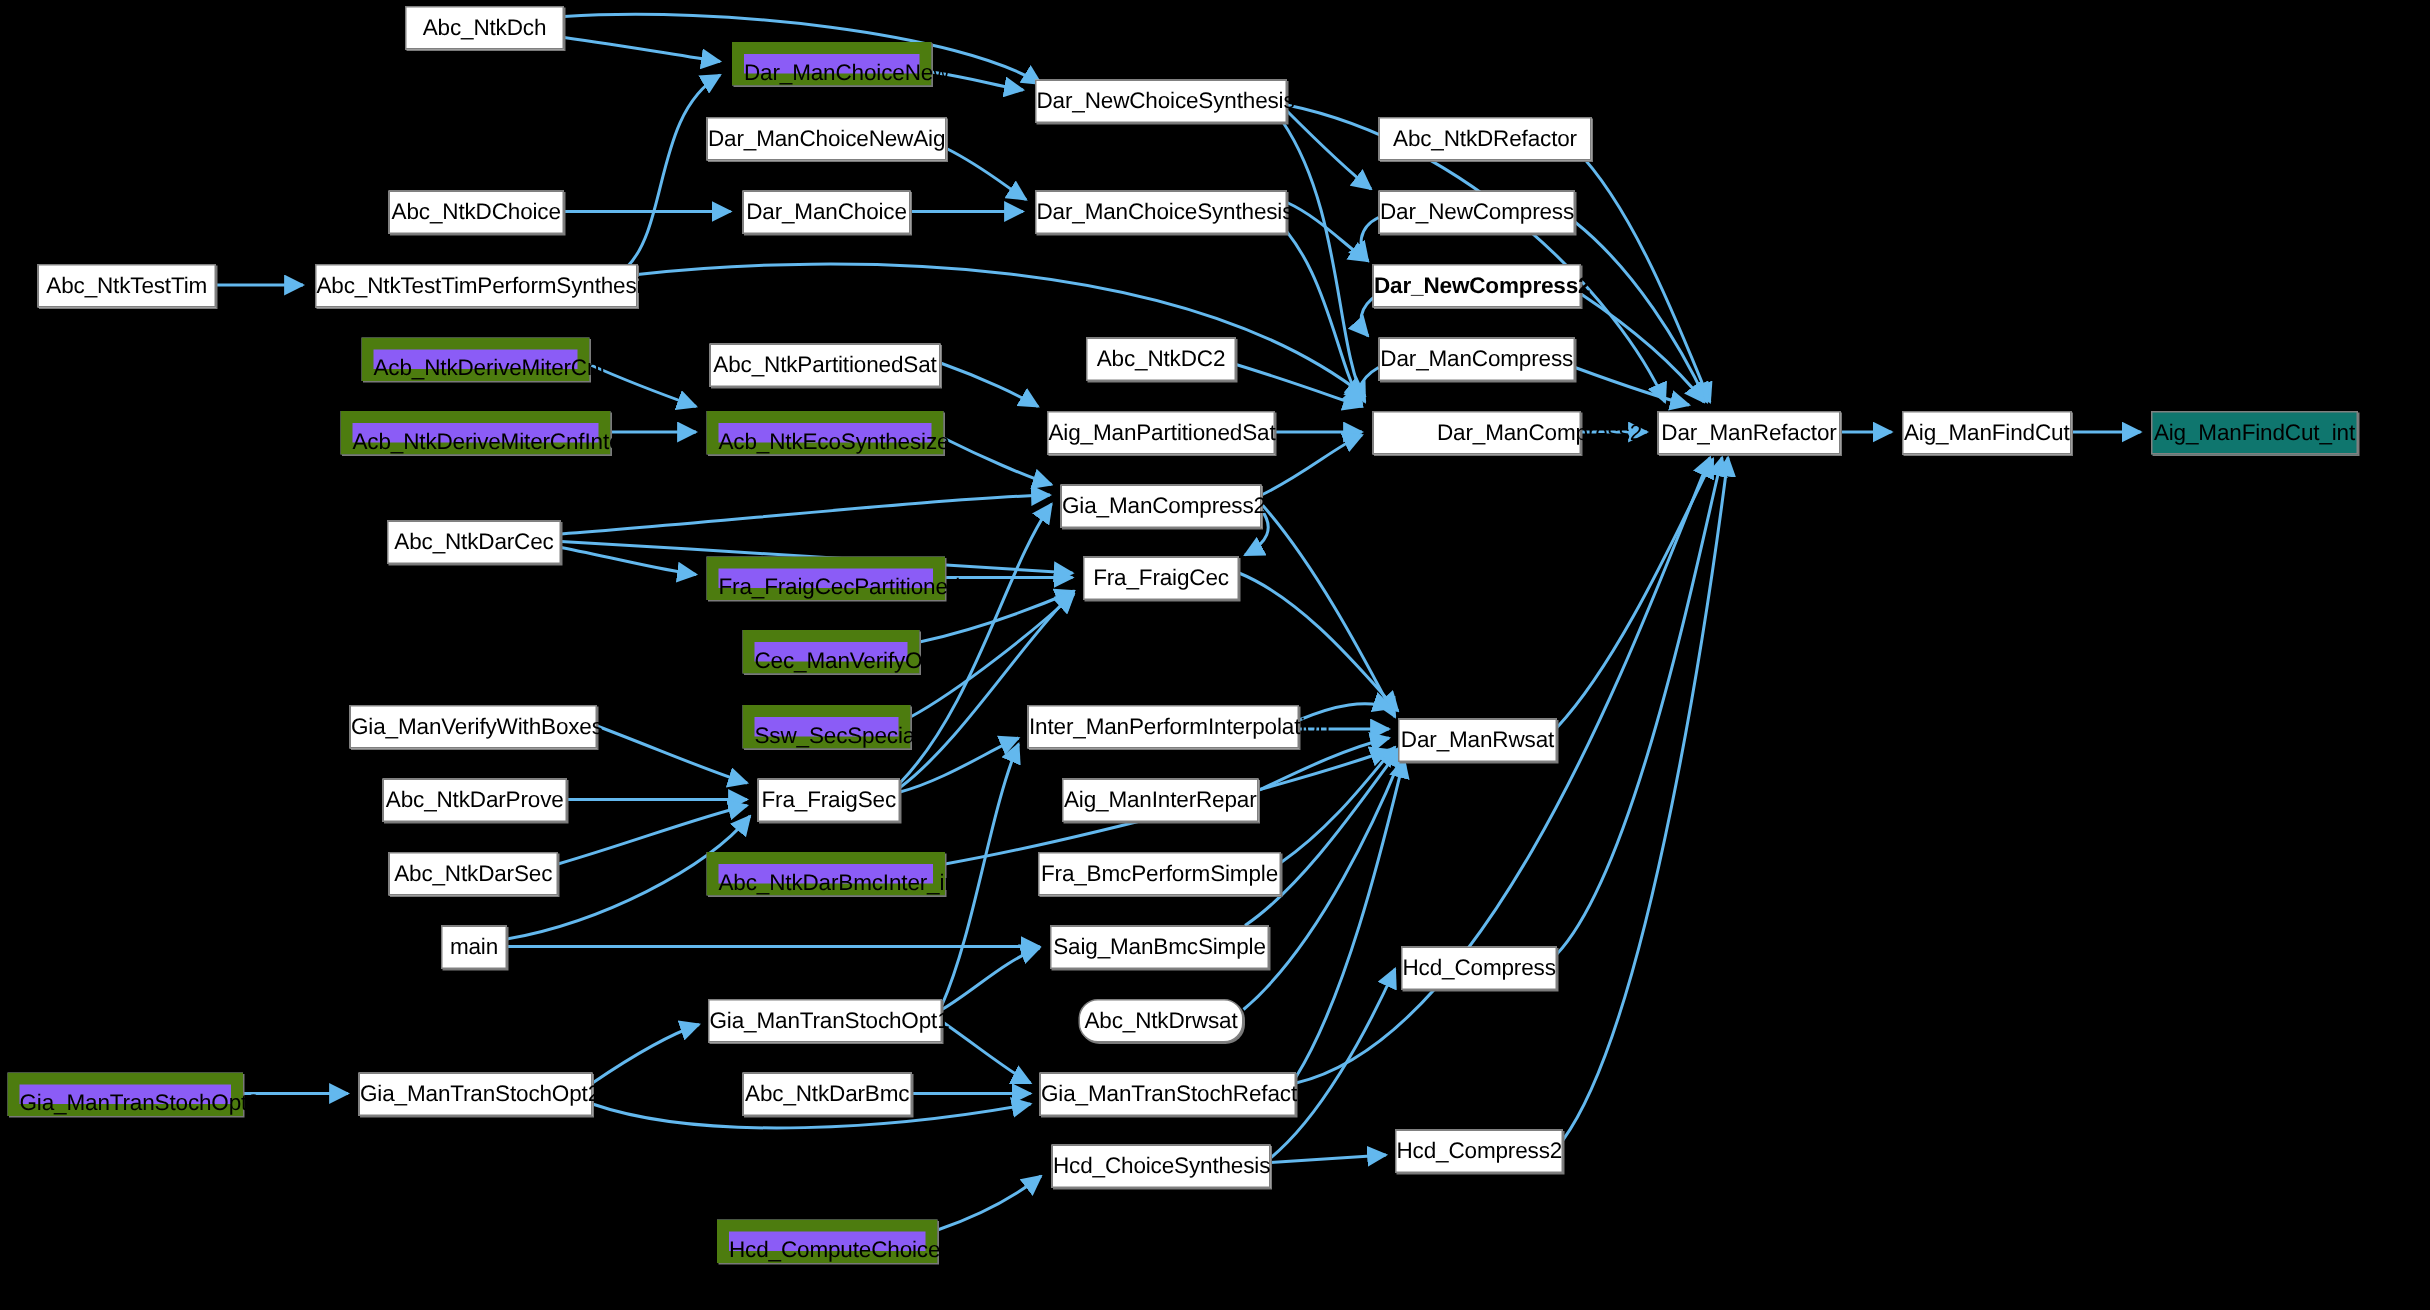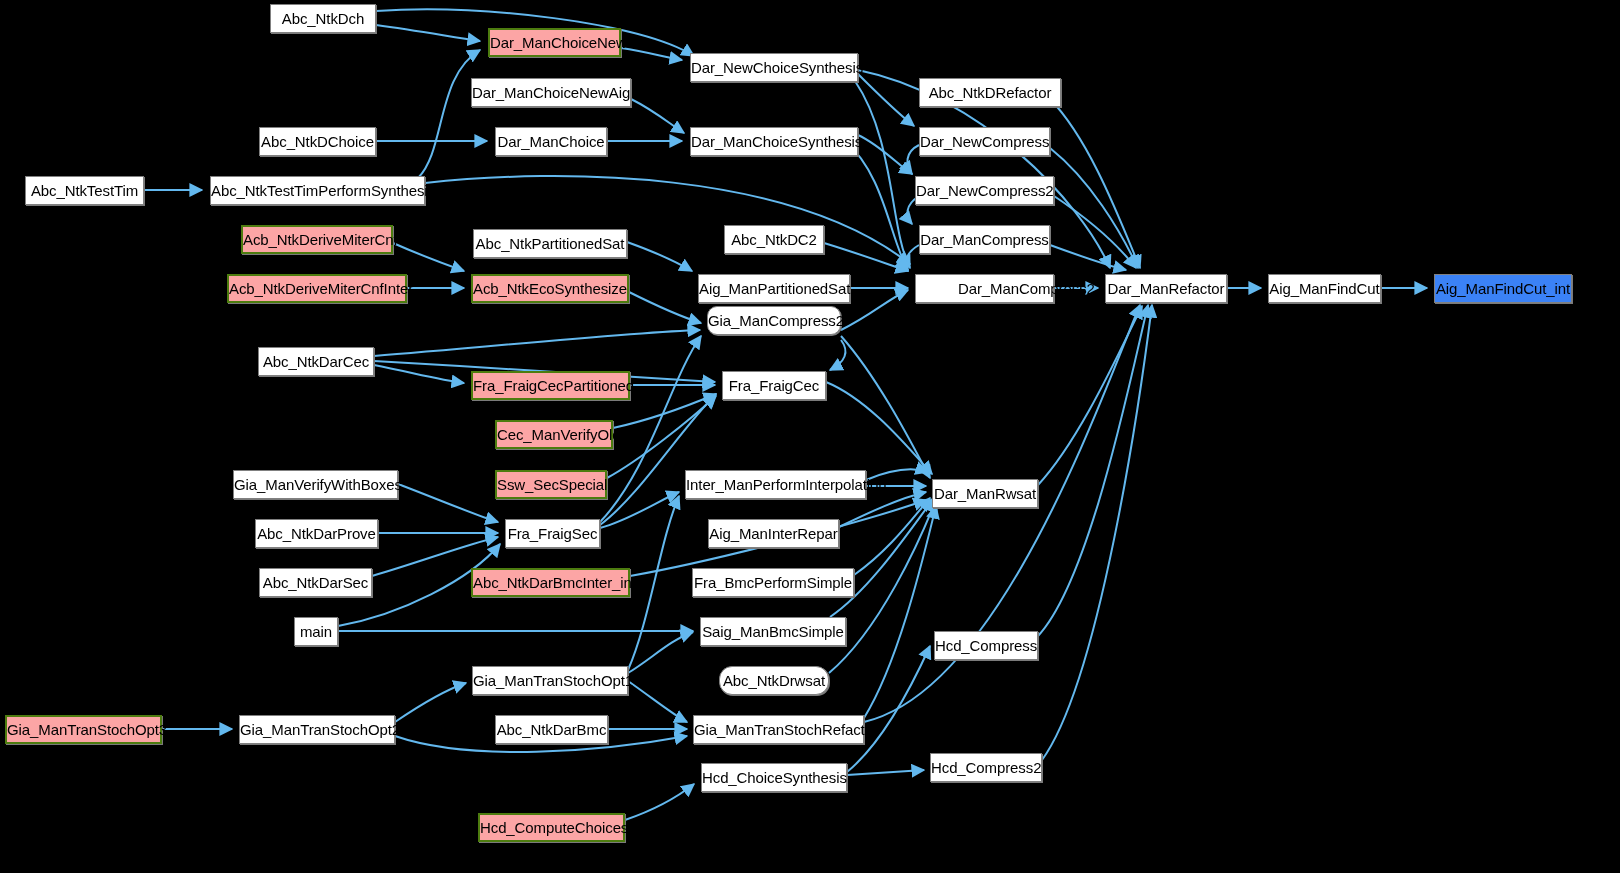--- a/index.html
+++ b/index.html
@@ -30,26 +30,26 @@
     text-align: center;
     font-size: 15px;
     color: #000000;
     white-space: nowrap;
     border: 1px solid #808080;
     background: #ffffff;
     box-shadow: 1px 1px 0 0 #7a7a7a;
     letter-spacing: -0.1px;
   }
   .node.red {
-    border: 2px solid #4d7c0f;
-    background: #fca5a5;
+    border: 8px solid #4d7c0f;
+    background: #8b5cf6;
     line-height: 25px;
   }
   .node.gray {
-    background: #3b82f6;
+    background: #0f766e;
     border: 1px solid #808080;
   }
 </style>
 </head>
 <body>
 
 <div id="canvas">
   <svg id="edges" viewBox="0 0 1620 873">
     <defs>
       <marker id="arrow" viewBox="0 0 10 10" refX="9" refY="5" markerWidth="7" markerHeight="7" orient="auto-start-reverse">
@@ -134,33 +134,33 @@
       <div class="node red" style="left: 488px; top: 28px; width: 133px;">Dar_ManChoiceNew</div>
       <div class="node" style="left: 690px; top: 53px; width: 168px;">Dar_NewChoiceSynthesis</div>
       <div class="node" style="left: 471px; top: 78px; width: 160px;">Dar_ManChoiceNewAig</div>
       <div class="node" style="left: 919px; top: 78px; width: 142px;">Abc_NtkDRefactor</div>
       <div class="node" style="left: 259px; top: 127px; width: 117px;">Abc_NtkDChoice</div>
       <div class="node" style="left: 495px; top: 127px; width: 112px;">Dar_ManChoice</div>
       <div class="node" style="left: 690px; top: 127px; width: 168px;">Dar_ManChoiceSynthesis</div>
       <div class="node" style="left: 919px; top: 127px; width: 131px;">Dar_NewCompress</div>
       <div class="node" style="left: 25px; top: 176px; width: 119px;">Abc_NtkTestTim</div>
       <div class="node" style="left: 210px; top: 176px; width: 215px;">Abc_NtkTestTimPerformSynthesis</div>
-      <div class="node" style="left: 915px; top: 176px; width: 139px;">Dar_NewCompress2</div>
+      <div class="node" style="left: 915px; top: 176px; width: 139px; font-weight: bold;">Dar_NewCompress2</div>
       <div class="node red" style="left: 241px; top: 225px; width: 152px;">Acb_NtkDeriveMiterCnf</div>
       <div class="node" style="left: 473px; top: 229px; width: 154px;">Abc_NtkPartitionedSat</div>
       <div class="node" style="left: 724px; top: 225px; width: 100px;">Abc_NtkDC2</div>
       <div class="node" style="left: 919px; top: 225px; width: 131px;">Dar_ManCompress</div>
       <div class="node red" style="left: 227px; top: 274px; width: 180px;">Acb_NtkDeriveMiterCnfInter</div>
       <div class="node red" style="left: 471px; top: 274px; width: 158px;">Acb_NtkEcoSynthesize</div>
       <div class="node" style="left: 698px; top: 274px; width: 152px;">Aig_ManPartitionedSat</div>
       <div class="node" style="left: 915px; top: 274px; width: 139px; padding-left: 42px;">Dar_ManCompress2</div>
       <div class="node" style="left: 1105px; top: 274px; width: 122px;">Dar_ManRefactor</div>
       <div class="node" style="left: 1268px; top: 274px; width: 113px;">Aig_ManFindCut</div>
       <div class="node gray" style="left: 1434px; top: 274px; width: 138px;">Aig_ManFindCut_int</div>
-      <div class="node" style="left: 707px; top: 306px; width: 134px; border-radius: 10px;">Gia_ManCompress2</div>
+      <div class="node" style="left: 707px; top: 323px; width: 134px;">Gia_ManCompress2</div>
       <div class="node" style="left: 258px; top: 347px; width: 116px;">Abc_NtkDarCec</div>
       <div class="node red" style="left: 471px; top: 371px; width: 159px;">Fra_FraigCecPartitioned</div>
       <div class="node" style="left: 722px; top: 371px; width: 104px;">Fra_FraigCec</div>
       <div class="node red" style="left: 495px; top: 420px; width: 118px;">Cec_ManVerifyOld</div>
       <div class="node" style="left: 233px; top: 470px; width: 165px;">Gia_ManVerifyWithBoxes</div>
       <div class="node red" style="left: 495px; top: 470px; width: 112px;">Ssw_SecSpecial</div>
       <div class="node" style="left: 685px; top: 470px; width: 181px;">Inter_ManPerformInterpolation</div>
       <div class="node" style="left: 932px; top: 479px; width: 106px;">Dar_ManRwsat</div>
       <div class="node" style="left: 255px; top: 519px; width: 123px;">Abc_NtkDarProve</div>
       <div class="node" style="left: 505px; top: 519px; width: 95px;">Fra_FraigSec</div>

